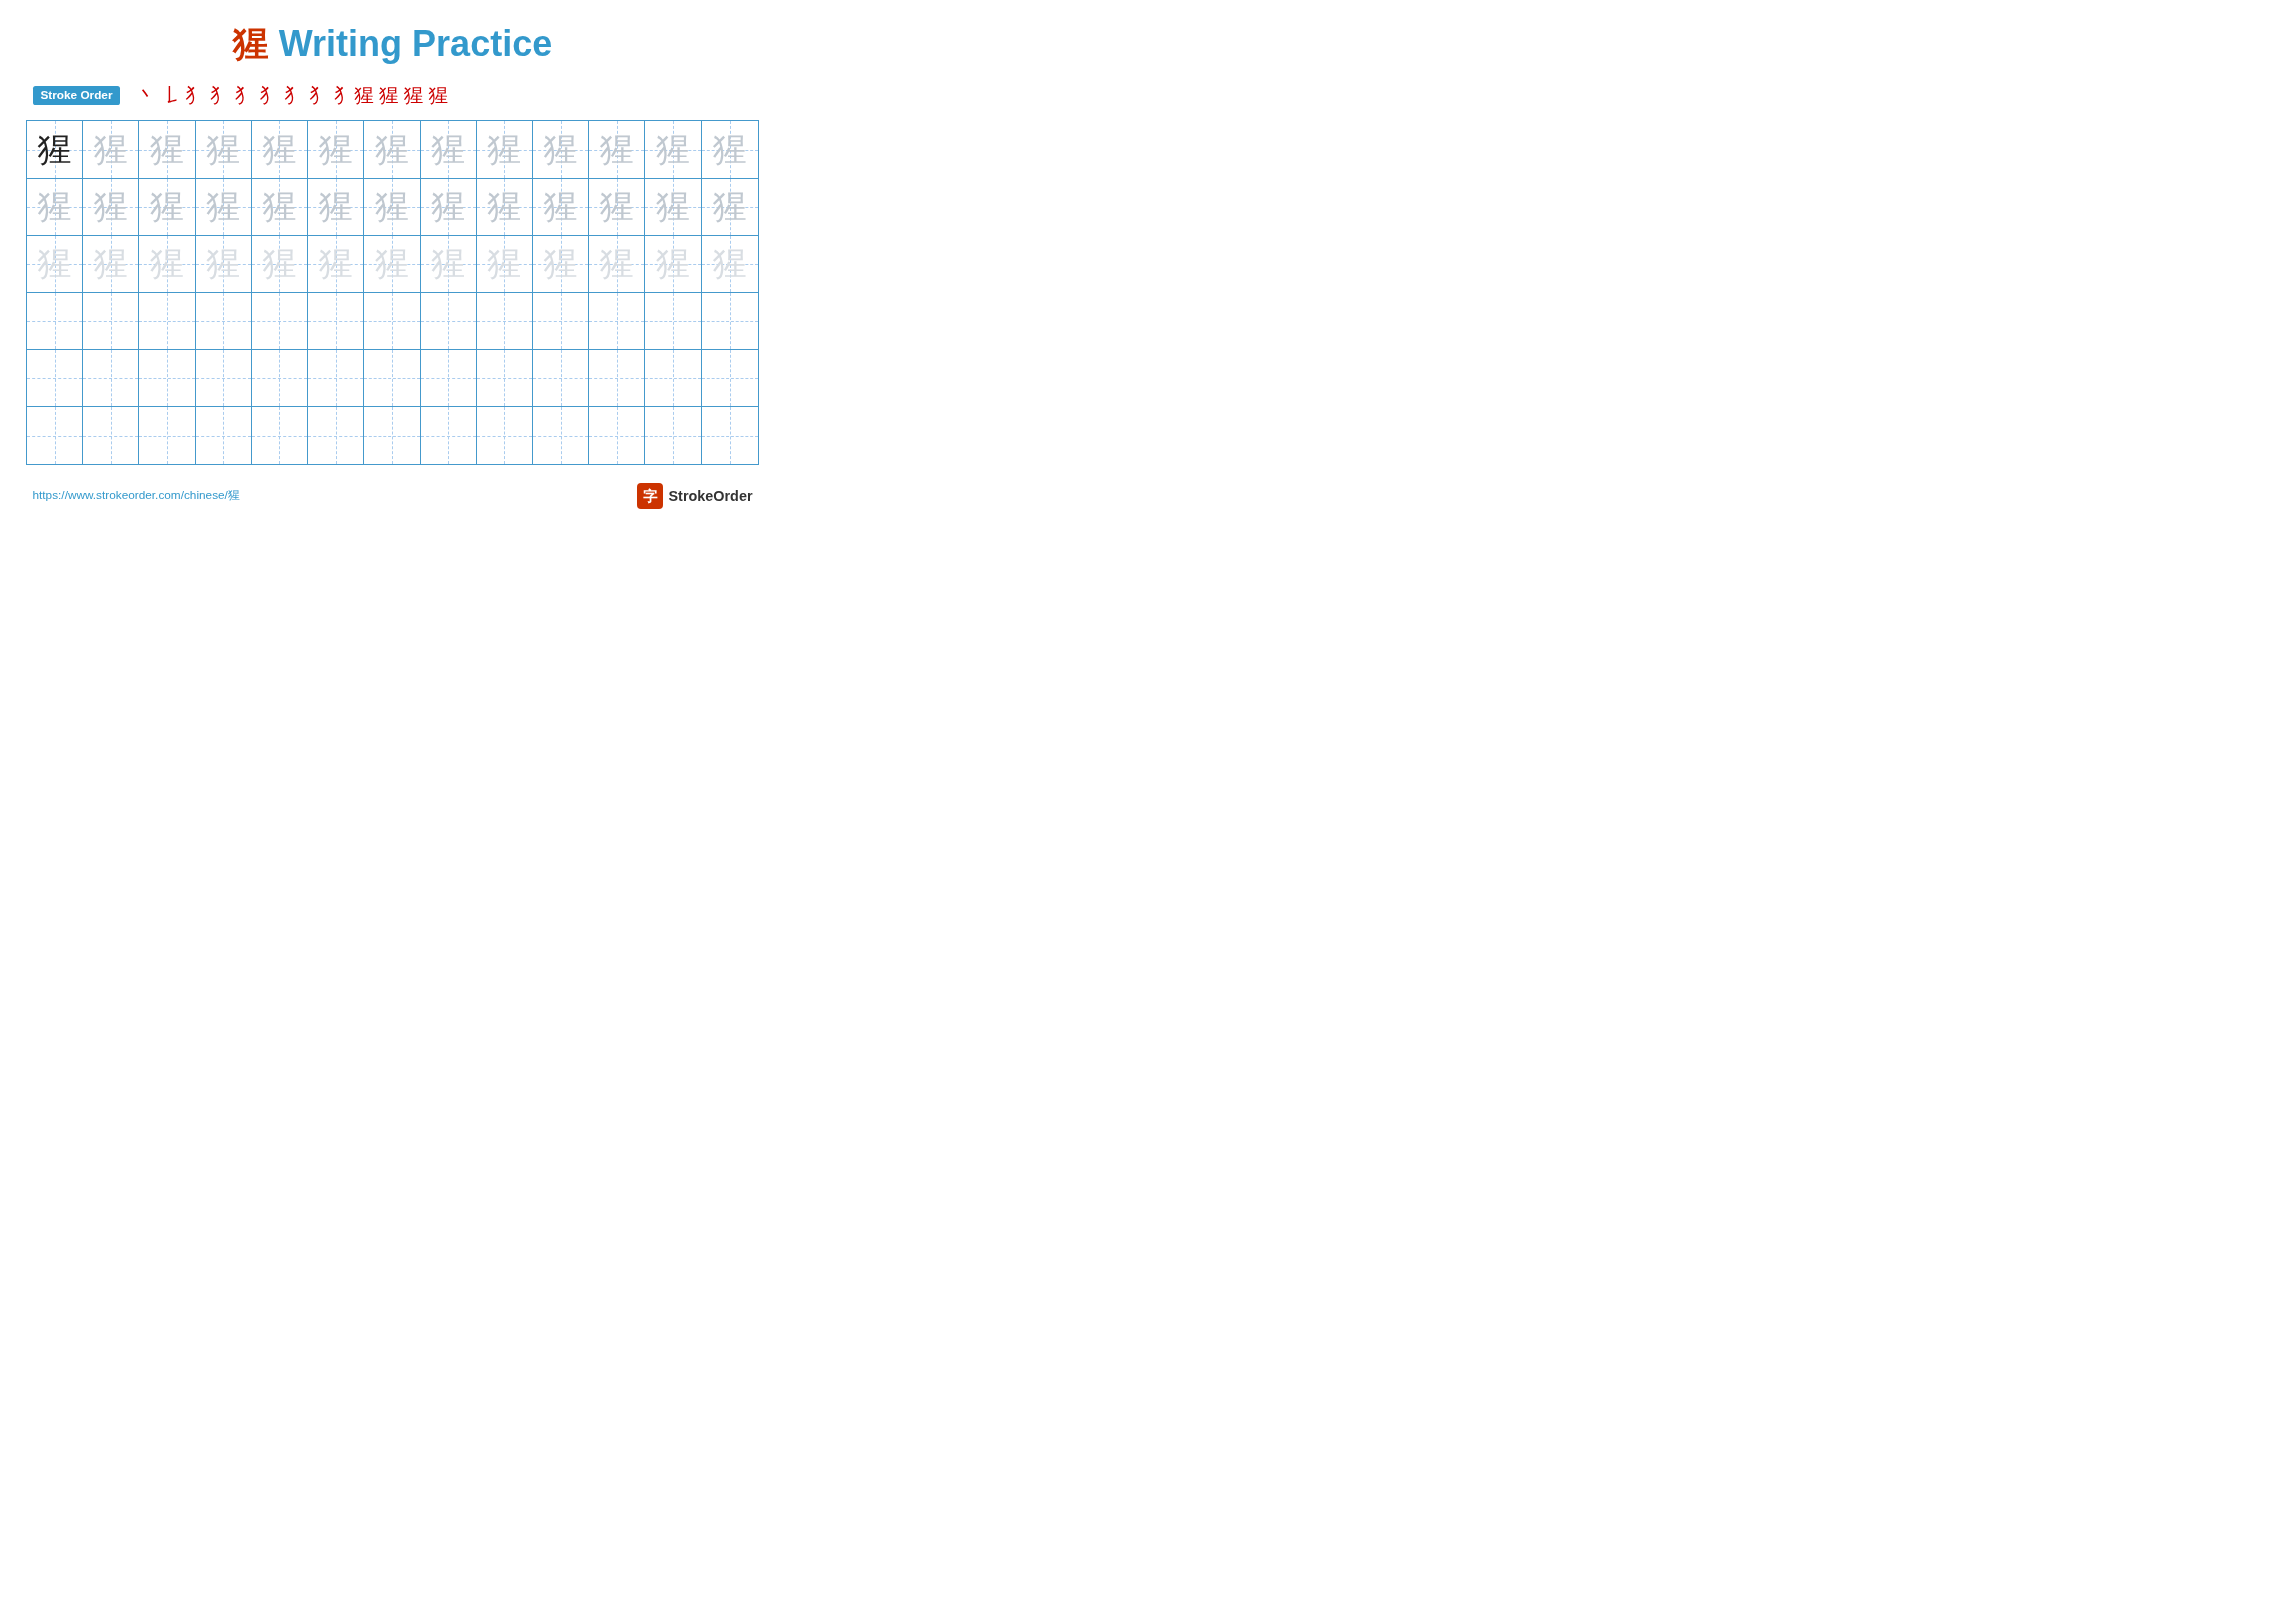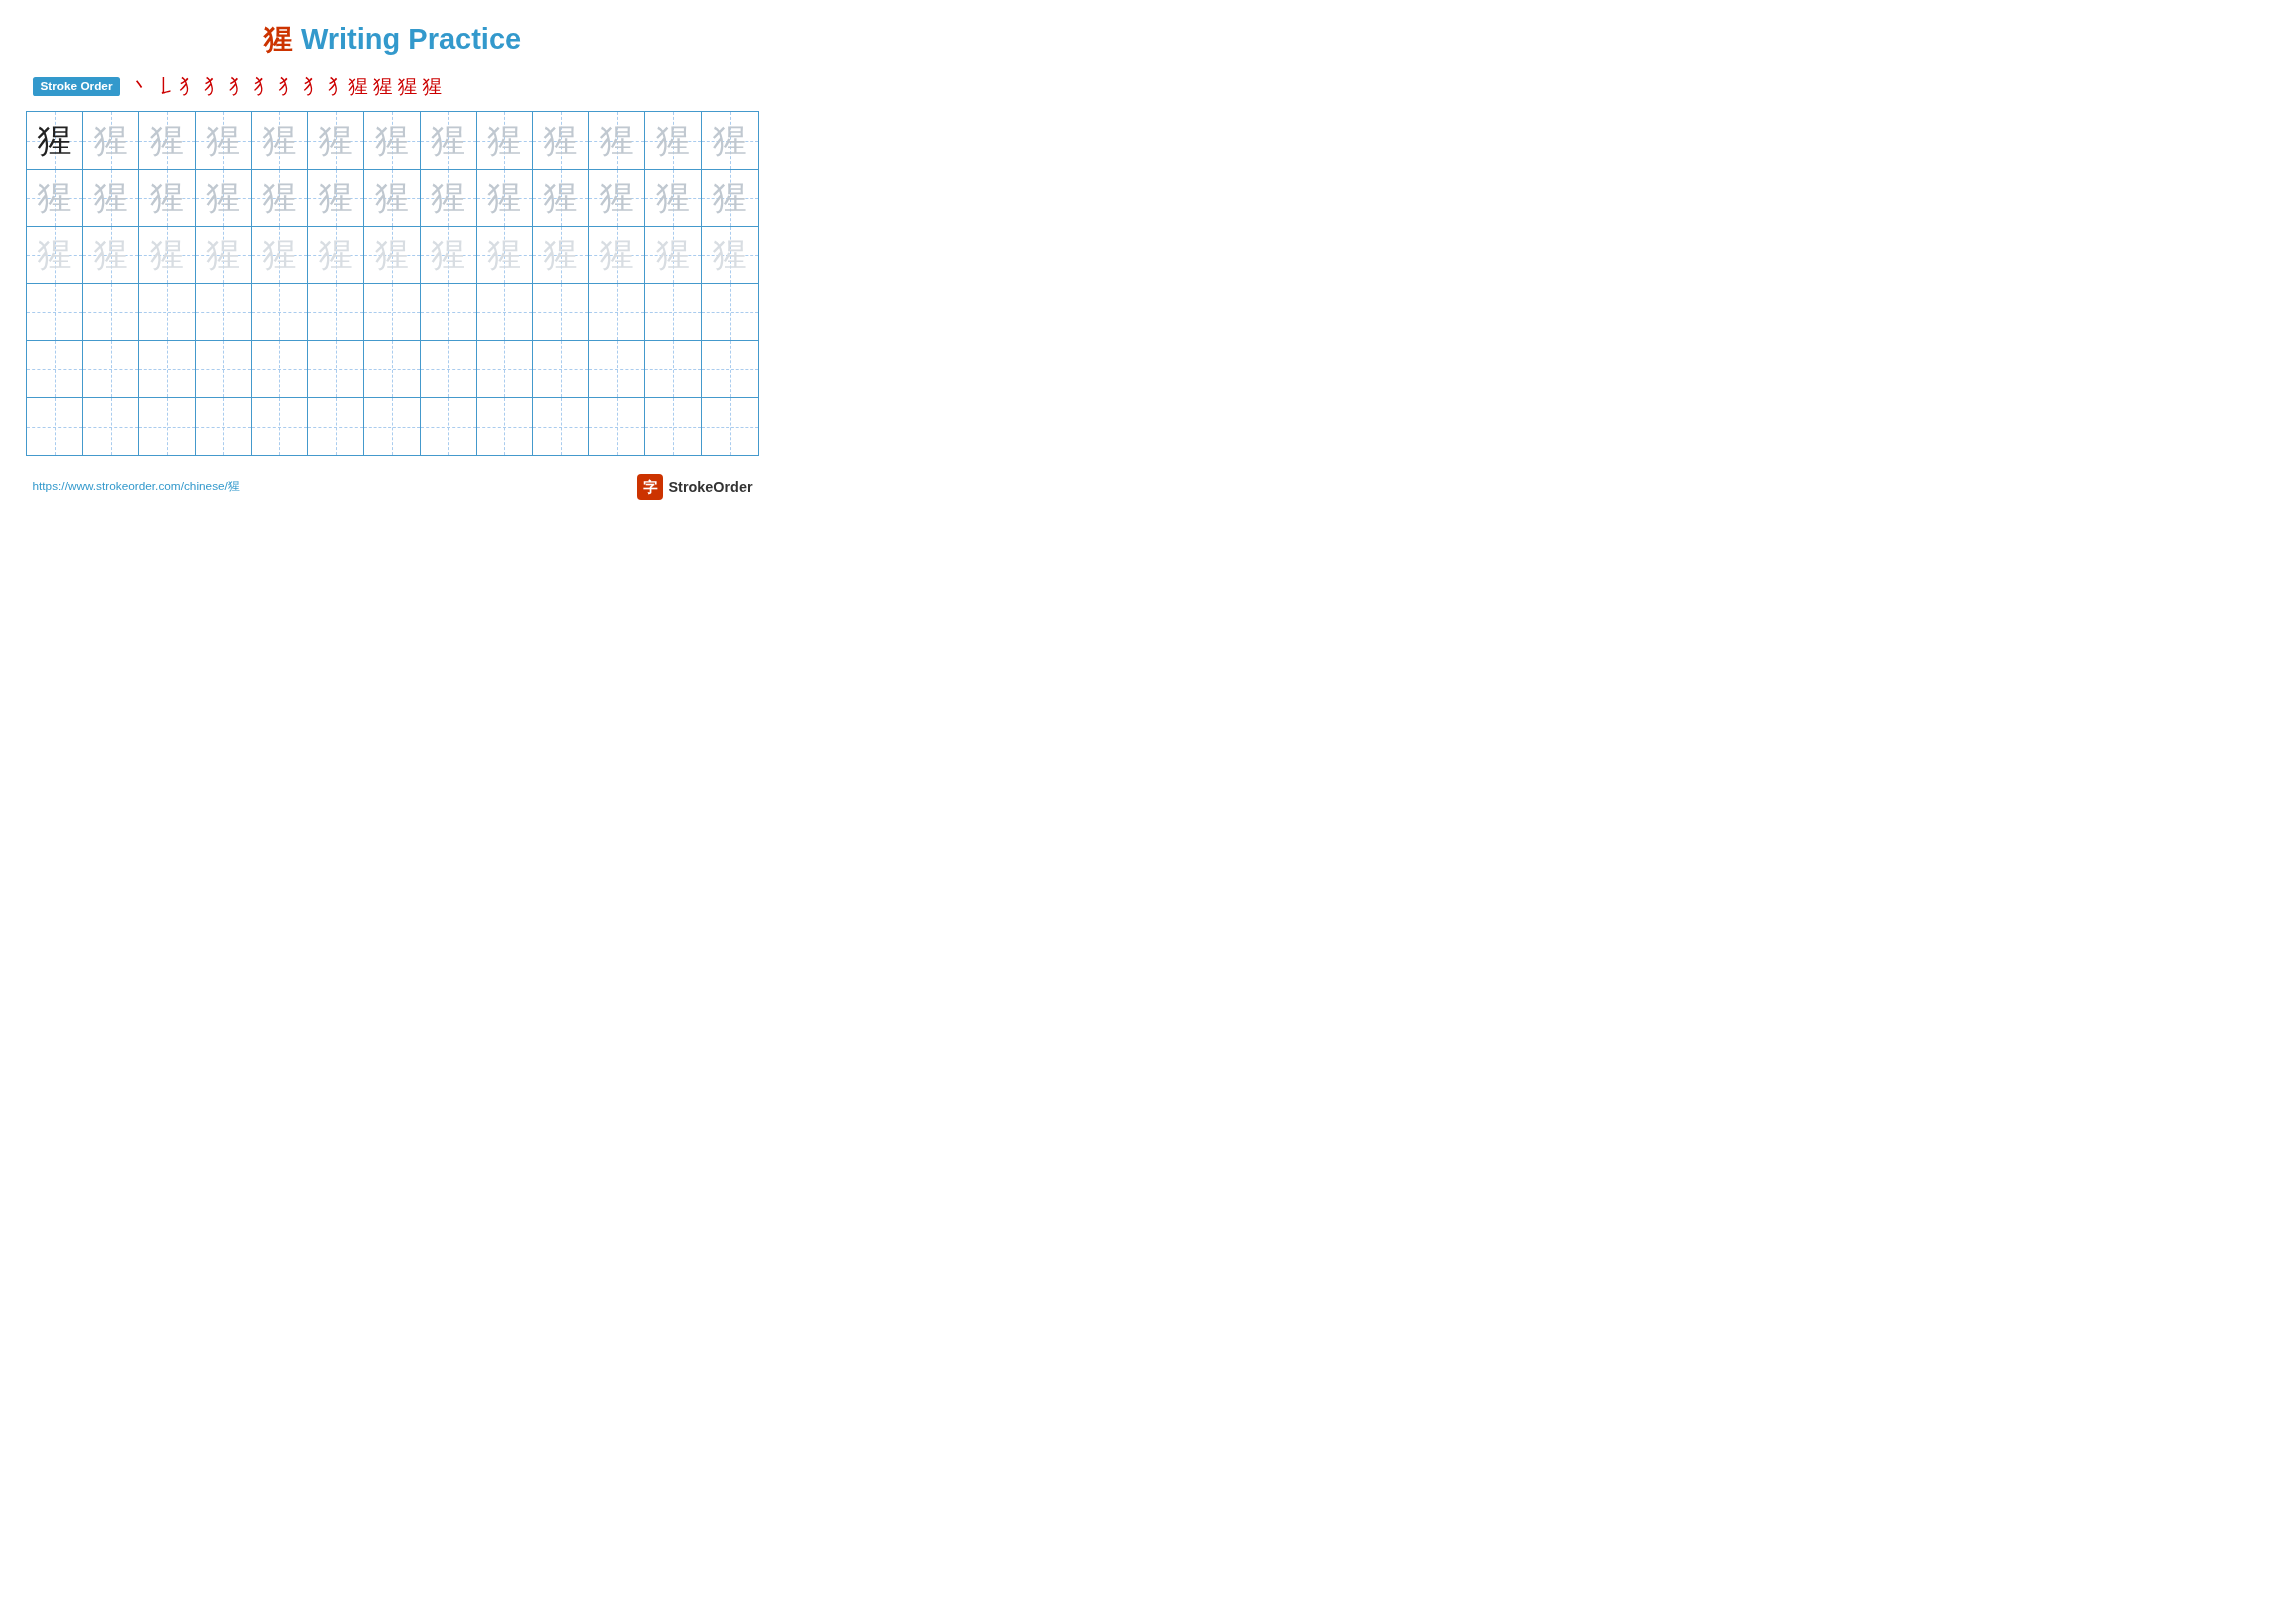--- a/index.html
+++ b/index.html
@@ -7,35 +7,35 @@
       background: #ffffff;
       font-family: serif;
       width: 785px;
       min-height: 556px;
       padding: 19.6px 26px;
     }
 
     
     .title {
       text-align: center;
-      font-size: 29px;
+      font-size: 36px;
       font-weight: bold;
       color: #3399cc;
       margin-bottom: 13px;
       font-family: Arial, sans-serif;
     }
     .title .char {
       color: #cc3300;
     }
 
     
     .stroke-order-row {
       display: flex;
       align-items: center;
-      gap: 10px;
+      gap: 16px;
       margin-bottom: 11.8px;
       padding-left: 6.5px;
     }
     .stroke-order-badge {
       background: #3399cc;
       color: white;
       font-size: 11.8px;
       font-weight: bold;
       padding: 2.6px 7.9px;
       border-radius: 2.6px;

